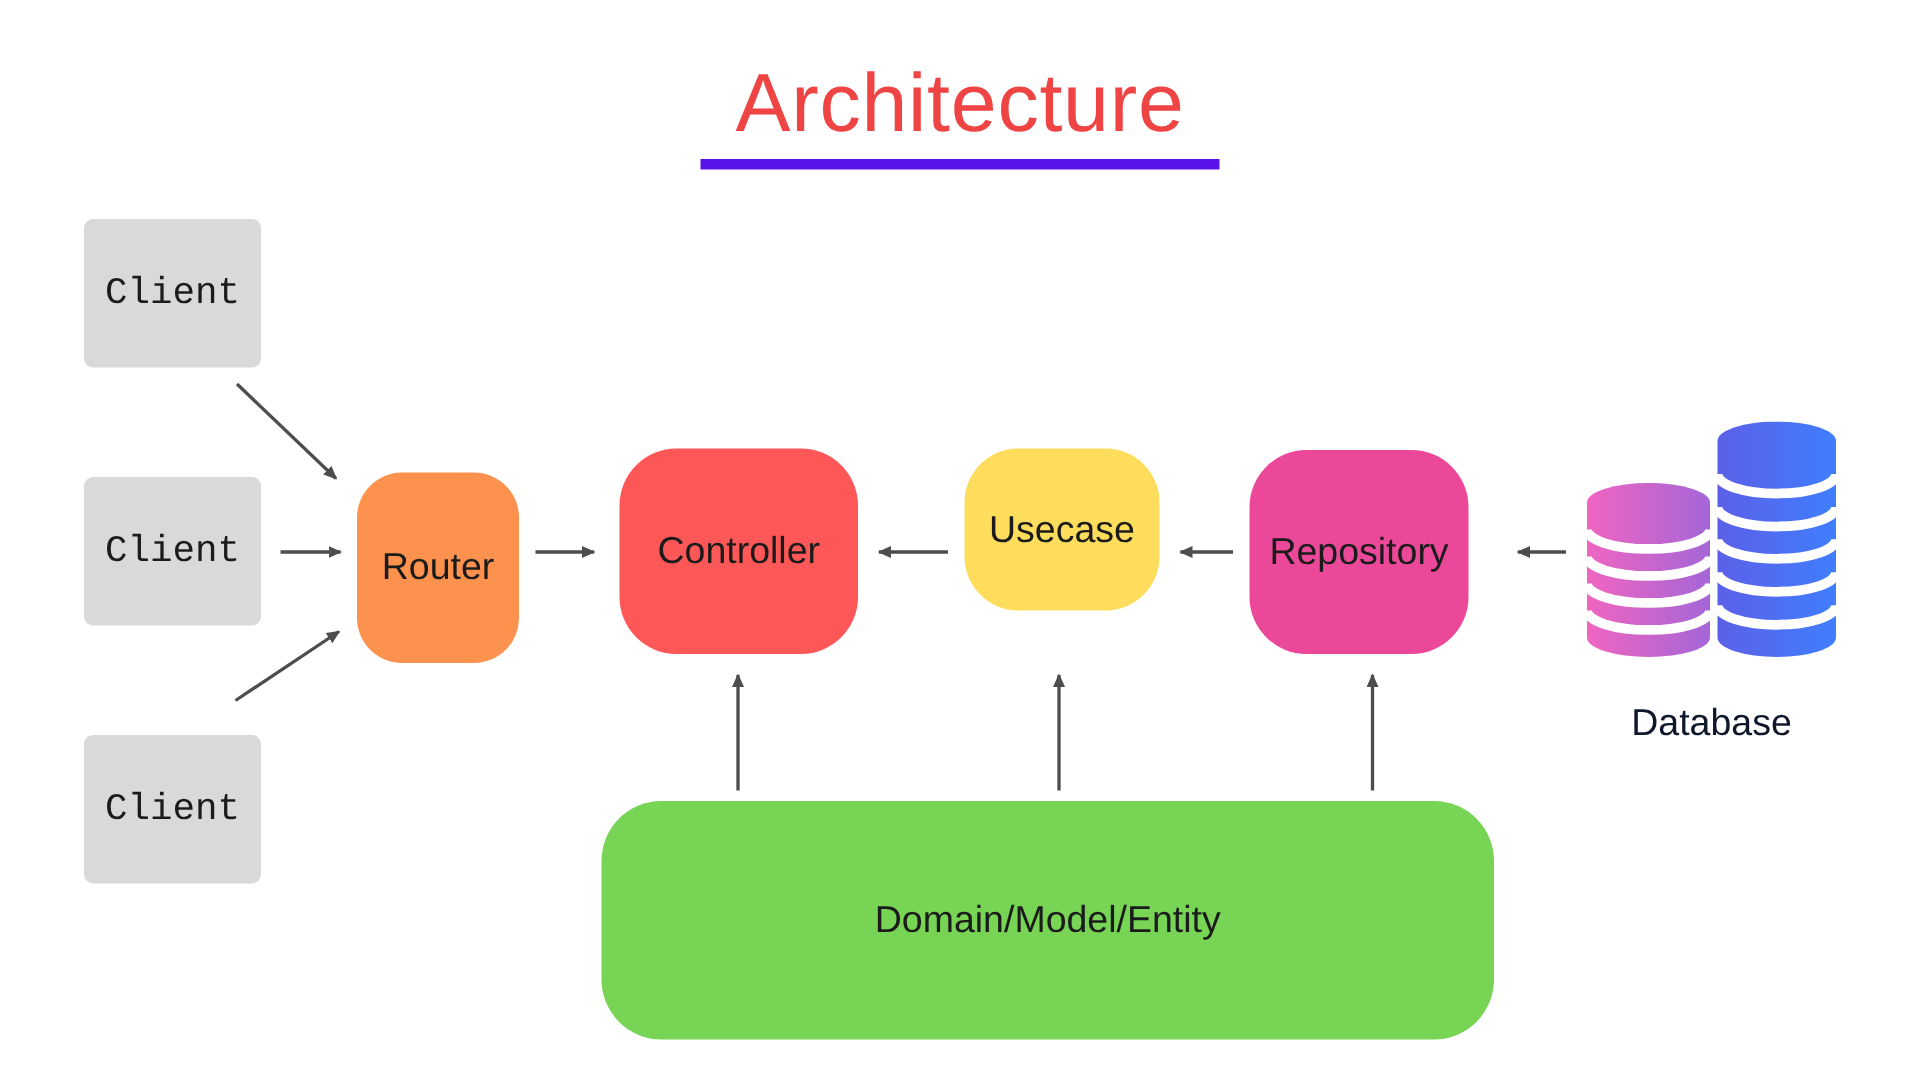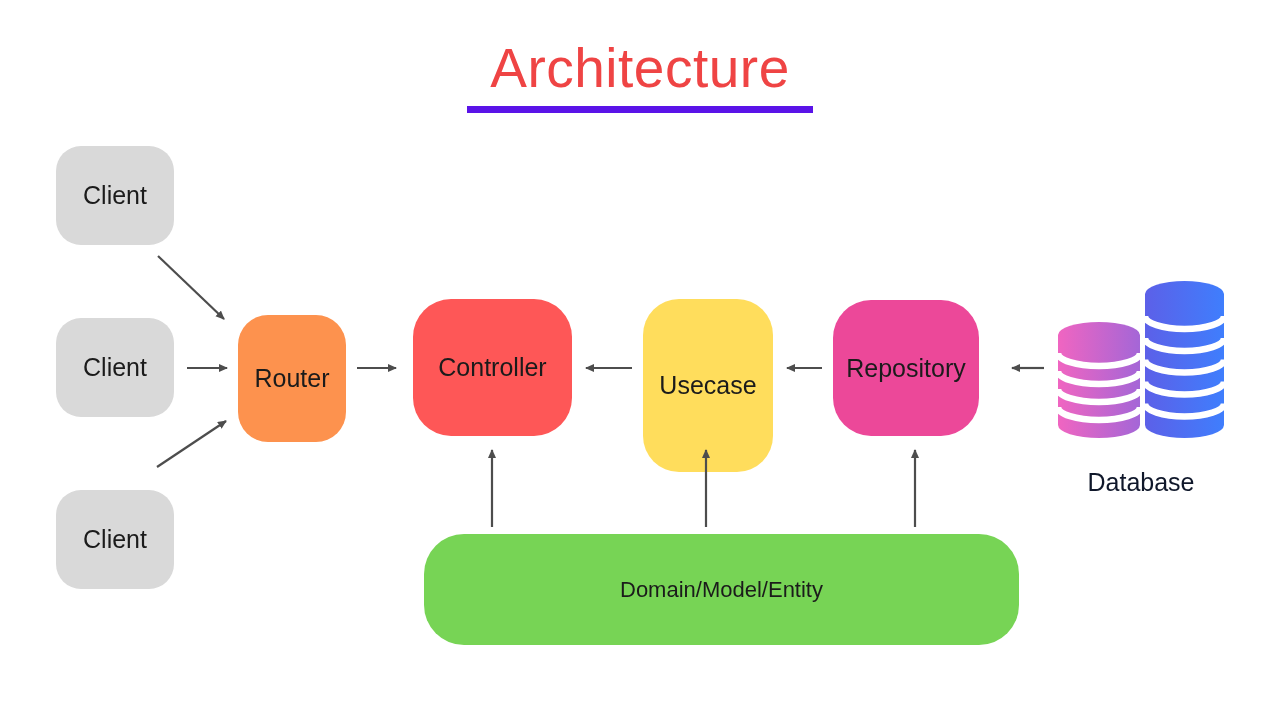--- a/index.html
+++ b/index.html
@@ -13,29 +13,29 @@
     font-size:55px;color:#ef4444;letter-spacing:0.5px;
   }
   .title-underline{
     position:absolute;left:467px;top:106px;width:346px;height:7px;background:#5a13e8;
   }
   
   .node{
     position:absolute;display:flex;align-items:center;justify-content:center;
     color:#1b1b1b;font-size:25px;
   }
-  .client{left:56px;width:118px;height:99px;background:#d9d9d9;border-radius:25px;}
+  .client{left:56px;width:118px;height:99px;background:#d9d9d9;border-radius:6px;font-family:Liberation Mono, monospace;}
   .client1{top:146px;}
   .client2{top:318px;}
   .client3{top:490px;}
   .router{left:238px;top:315px;width:108px;height:127px;background:#fd924e;border-radius:30px;}
   .controller{left:413px;top:299px;width:159px;height:137px;background:#fe5757;border-radius:38px;}
-  .usecase{left:643px;top:299px;width:130px;height:173px;background:#ffdd5c;border-radius:36px;}
+  .usecase{left:643px;top:299px;width:130px;height:108px;background:#ffdd5c;border-radius:36px;}
   .repository{left:833px;top:300px;width:146px;height:136px;background:#ec4899;border-radius:38px;}
-  .domain{left:424px;top:534px;width:595px;height:111px;background:#77d455;border-radius:40px;font-size:22px;}
+  .domain{left:401px;top:534px;width:595px;height:159px;background:#77d455;border-radius:40px;font-size:25px;}
   
   .db-icon{position:absolute;left:1058px;top:281px;width:166px;height:158px;}
   .db-label{
     position:absolute;left:1048px;top:468px;width:186px;text-align:center;
     font-size:25px;color:#0f172a;
   }
   
   .arrows{position:absolute;left:0;top:0;width:1280px;height:720px;pointer-events:none;}
   .arrows line{stroke:#4d4d4d;stroke-width:2.2;}
 </style>

